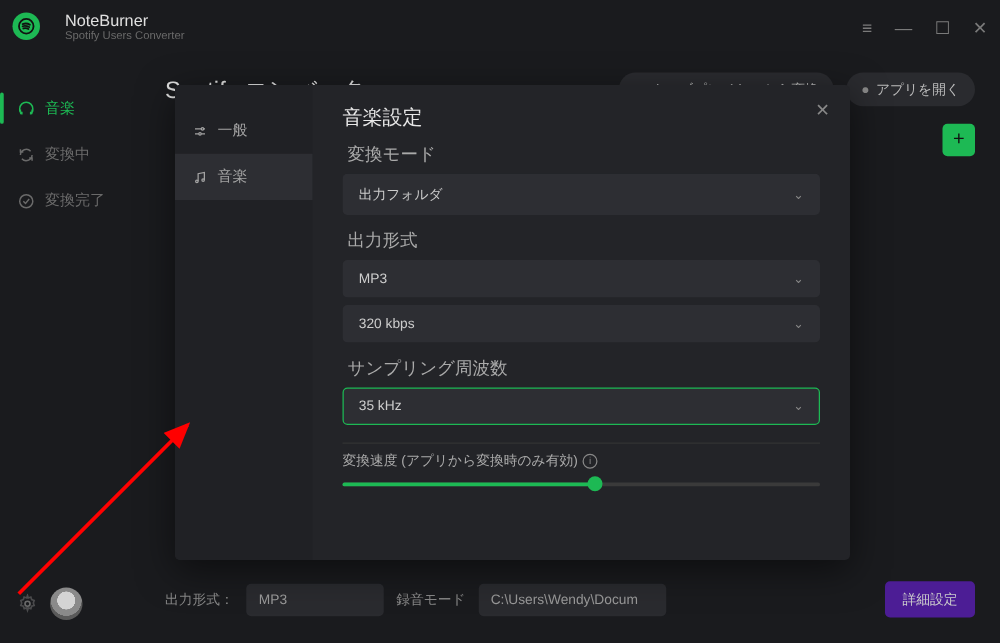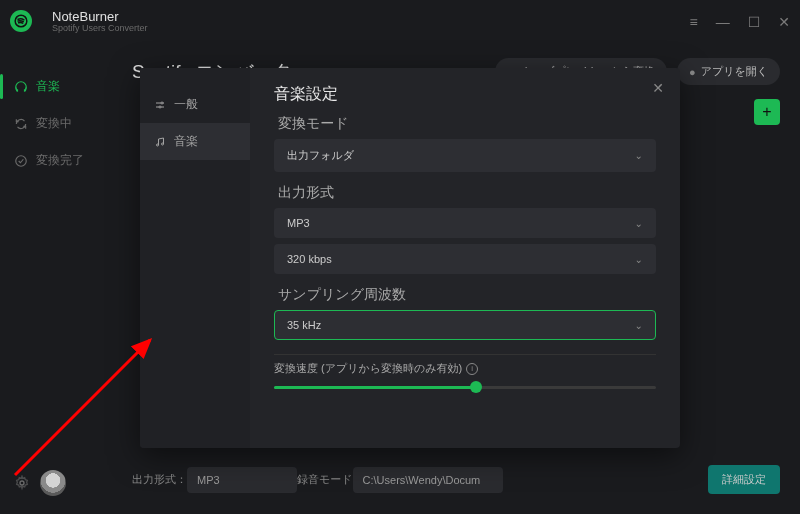--- a/index.html
+++ b/index.html
@@ -22,23 +22,23 @@
 .sidebar-footer{margin-top:auto;display:flex;align-items:center;gap:10px;padding:12px 14px 18px}
 .gear{width:16px;height:16px;color:#6a6a6a}
 .avatar{width:26px;height:26px;border-radius:50%;background:radial-gradient(circle at 50% 40%,#d4d4d4 35%,#8a8a8a 36%,#8a8a8a 60%,#5a5a5a 61%)}
 .main{flex:1;padding:0 20px;display:flex;flex-direction:column}
 .page-head{display:flex;align-items:center;justify-content:space-between;padding:14px 0 10px}
 .page-title{font-size:19px;color:#e0e0e0;font-weight:500}
 .head-actions{display:flex;align-items:center;gap:10px}
 .pill{background:#2a2b2f;border-radius:14px;padding:6px 12px;font-size:11px;color:#bbb;display:flex;align-items:center;gap:5px;cursor:pointer}
 .content-bar{display:flex;justify-content:flex-end;padding:4px 0}
 .add-btn{width:26px;height:26px;background:#1db954;border-radius:4px;display:flex;align-items:center;justify-content:center;color:#111;cursor:pointer;font-size:16px}
-.bottom-bar{margin-top:auto;display:flex;align-items:center;gap:0;padding:10px 0 20px;font-size:11px;color:#888}
+.bottom-bar{margin-top:auto;display:flex;align-items:center;gap:10px;padding:10px 0 20px;font-size:11px;color:#888}
 .out-box{background:#2a2b2f;border-radius:4px;padding:7px 10px;min-width:110px;color:#999}
-.detail-btn{margin-left:auto;background:#0f766e;border-radius:4px;padding:7px 14px;color:#ccc;cursor:pointer}
+.detail-btn{margin-left:auto;background:#4c1d95;border-radius:4px;padding:7px 14px;color:#ccc;cursor:pointer}
 
 .modal{position:absolute;left:140px;top:68px;width:540px;height:380px;background:#232428;border-radius:4px;box-shadow:0 8px 30px rgba(0,0,0,.5);display:flex;overflow:hidden}
 .modal-sidebar{width:110px;background:#202125;padding-top:18px}
 .msb-item{display:flex;align-items:center;gap:8px;padding:10px 14px;color:#a3a3a3;font-size:12px;cursor:pointer}
 .msb-item.active{background:#2d2e33}
 .modal-body{flex:1;padding:16px 24px 14px 24px;overflow:hidden;display:flex;flex-direction:column;position:relative}
 .modal-close{position:absolute;right:16px;top:12px;color:#888;cursor:pointer;font-size:14px}
 .modal-title{font-size:16px;color:#e8e8e8;margin-bottom:4px;font-weight:500}
 .field-label{font-size:14px;color:#aaa;margin:6px 0 6px 4px}
 .select{background:#2d2e33;border:1px solid transparent;border-radius:4px;padding:8px 12px;display:flex;align-items:center;justify-content:space-between;color:#ccc;font-size:11px;cursor:pointer;margin-bottom:6px}

